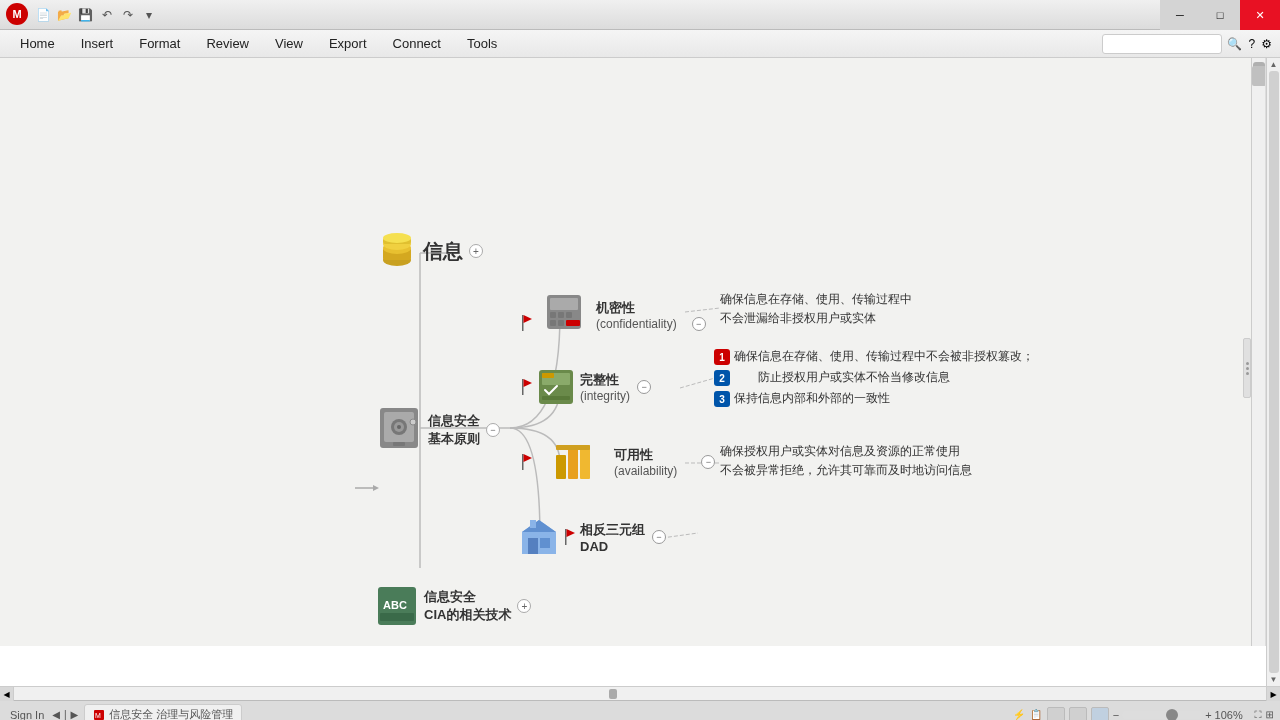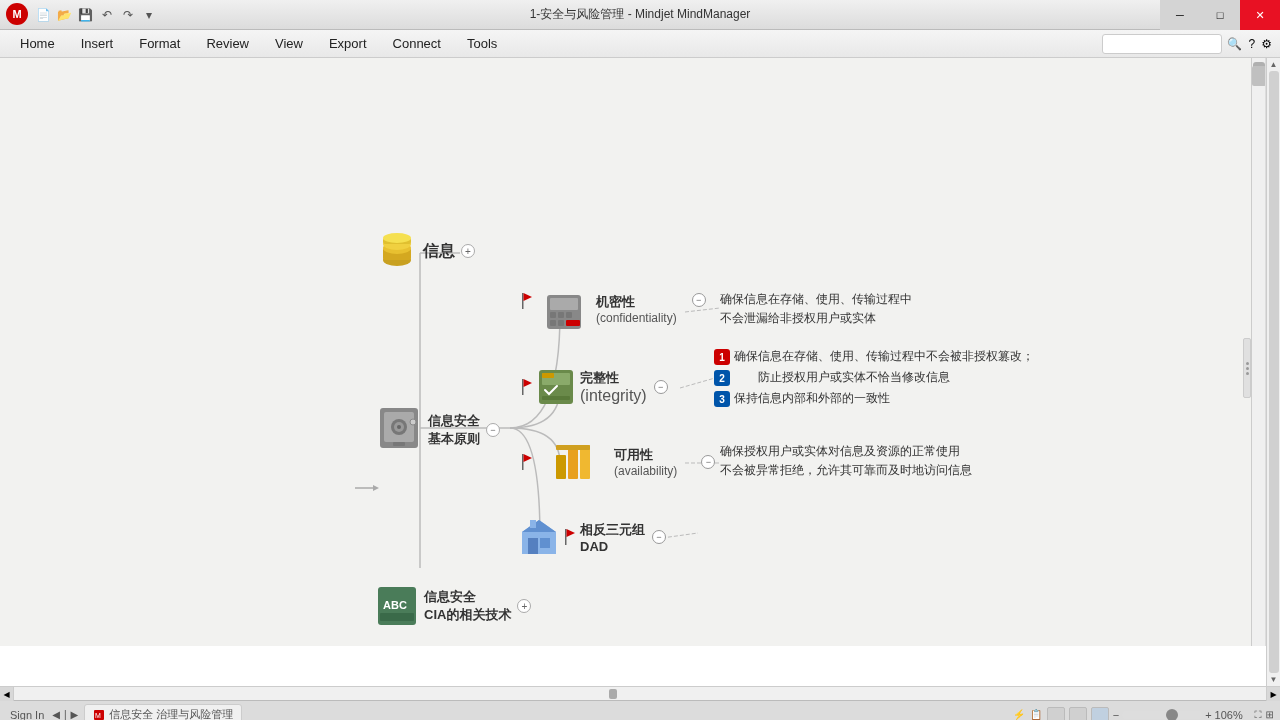--- a/index.html
+++ b/index.html
@@ -170,21 +170,20 @@
       <span>M</span>
     </div>
   <div id="quickaccess">
     <div class="qa-btn">📄</div>
     <div class="qa-btn">📂</div>
     <div class="qa-btn">💾</div>
     <div class="qa-btn">↶</div>
     <div class="qa-btn">↷</div>
     <div class="qa-btn">▾</div>
   </div>
-  <span class="title">1-安全与风险管理 - Mindjet MindManager</span>
   <div class="win-controls">
     <div class="win-btn">─</div>
     <div class="win-btn">□</div>
     <div class="win-btn close">✕</div>
   </div>
 </div>
 
 <div id="menubar">
   <div class="menu-item">Home</div>
   <div class="menu-item">Insert</div>
@@ -242,21 +241,21 @@
     <div class="info-node" style="position:absolute;left:375px;top:172px;display:flex;align-items:center;gap:6px;">
 
       <svg width="42" height="42">
         <ellipse cx="22" cy="30" rx="14" ry="6" fill="#c8a020"></ellipse>
         <rect x="8" y="18" width="28" height="12" fill="#d4a820" rx="2"></rect>
         <ellipse cx="22" cy="18" rx="14" ry="6" fill="#e8c030"></ellipse>
         <ellipse cx="22" cy="14" rx="14" ry="6" fill="#f0d040"></ellipse>
         <rect x="8" y="8" width="28" height="6" fill="#e0c030" rx="2"></rect>
         <ellipse cx="22" cy="8" rx="14" ry="5" fill="#f5e050"></ellipse>
       </svg>
-      <span style="font-size:16px;font-weight:bold;color:#333;">信息</span>
+      <span style="font-size:20px;font-weight:bold;color:#333;">信息</span>
       <div class="expand-btn" style="width:14px;height:14px;border:1px solid #aaa;border-radius:50%;display:flex;align-items:center;justify-content:center;font-size:10px;color:#666;cursor:pointer;background:white;">+</div>
     </div>
 
     <div style="position:absolute;left:378px;top:348px;display:flex;align-items:center;gap:6px;">
 
       <svg width="44" height="48">
         <rect x="2" y="2" width="38" height="40" fill="#888" rx="3"></rect>
         <rect x="6" y="6" width="30" height="30" fill="#aaa" rx="2"></rect>
         <circle cx="21" cy="21" r="8" fill="#777"></circle>
         <circle cx="21" cy="21" r="5" fill="#999"></circle>
@@ -279,21 +278,21 @@
         <text x="7" y="24" font-size="11" fill="white" font-weight="bold">ABC</text>
         <rect x="4" y="28" width="34" height="8" fill="#3a6a49" rx="1"></rect>
       </svg>
       <div>
         <div style="font-size:13px;font-weight:bold;color:#333;">信息安全</div>
         <div style="font-size:13px;font-weight:bold;color:#333;">CIA的相关技术</div>
       </div>
       <div class="expand-btn" style="width:14px;height:14px;border:1px solid #aaa;border-radius:50%;display:flex;align-items:center;justify-content:center;font-size:10px;color:#666;cursor:pointer;background:white;">+</div>
     </div>
 
-    <div style="position:absolute;left:520px;top:235px;display:flex;align-items:flex-start;gap:13px;">
+    <div style="position:absolute;left:520px;top:235px;display:flex;align-items:flex-end;gap:13px;">
 
       <svg width="12" height="16" style="flex-shrink:0;">
         <rect x="2" y="0" width="1.5" height="16" fill="#666"></rect>
         <polygon points="3.5,0 12,4 3.5,8" fill="#cc0000"></polygon>
       </svg>
 
       <svg width="38" height="38">
         <rect x="2" y="2" width="34" height="34" fill="#888" rx="3"></rect>
         <rect x="5" y="5" width="28" height="12" fill="#aaa" rx="1"></rect>
         <rect x="5" y="19" width="6" height="6" fill="#777" rx="1"></rect>
@@ -323,21 +322,21 @@
       </svg>
       <svg width="38" height="38">
         <rect x="2" y="2" width="34" height="34" fill="#6a8a4a" rx="3"></rect>
         <rect x="5" y="5" width="28" height="12" fill="#8aaa6a" rx="1"></rect>
         <rect x="5" y="5" width="12" height="5" fill="#cc9900" rx="1"></rect>
         <path d="M8,22 l4,4 l8,-8" stroke="white" stroke-width="2" fill="none" stroke-linecap="round"></path>
         <rect x="5" y="28" width="28" height="4" fill="#5a7a3a" rx="1"></rect>
       </svg>
       <div>
         <div style="font-size:13px;color:#333;font-weight:bold;">完整性</div>
-        <div style="font-size:16px;color:#555;">(integrity)</div>
+        <div style="font-size:12px;color:#555;">(integrity)</div>
       </div>
       <div style="width:14px;height:14px;border:1px solid #999;border-radius:50%;background:white;display:flex;align-items:center;justify-content:center;font-size:9px;color:#666;cursor:pointer;margin-left:2px;">−</div>
     </div>
 
     <div style="position:absolute;left:714px;top:290px;">
       <div class="numbered-item" style="display:flex;align-items:flex-start;gap:4px;margin-bottom:4px;">
         <div class="num-badge red" style="width:16px;height:16px;border-radius:3px;background:#cc0000;display:flex;align-items:center;justify-content:center;font-size:10px;font-weight:bold;color:white;flex-shrink:0;margin-top:1px;">1</div>
         <span style="font-size:12px;color:#333;">确保信息在存储、使用、传输过程中不会被非授权篡改；</span>
       </div>
       <div class="numbered-item" style="display:flex;align-items:flex-start;gap:4px;margin-bottom:4px;">

